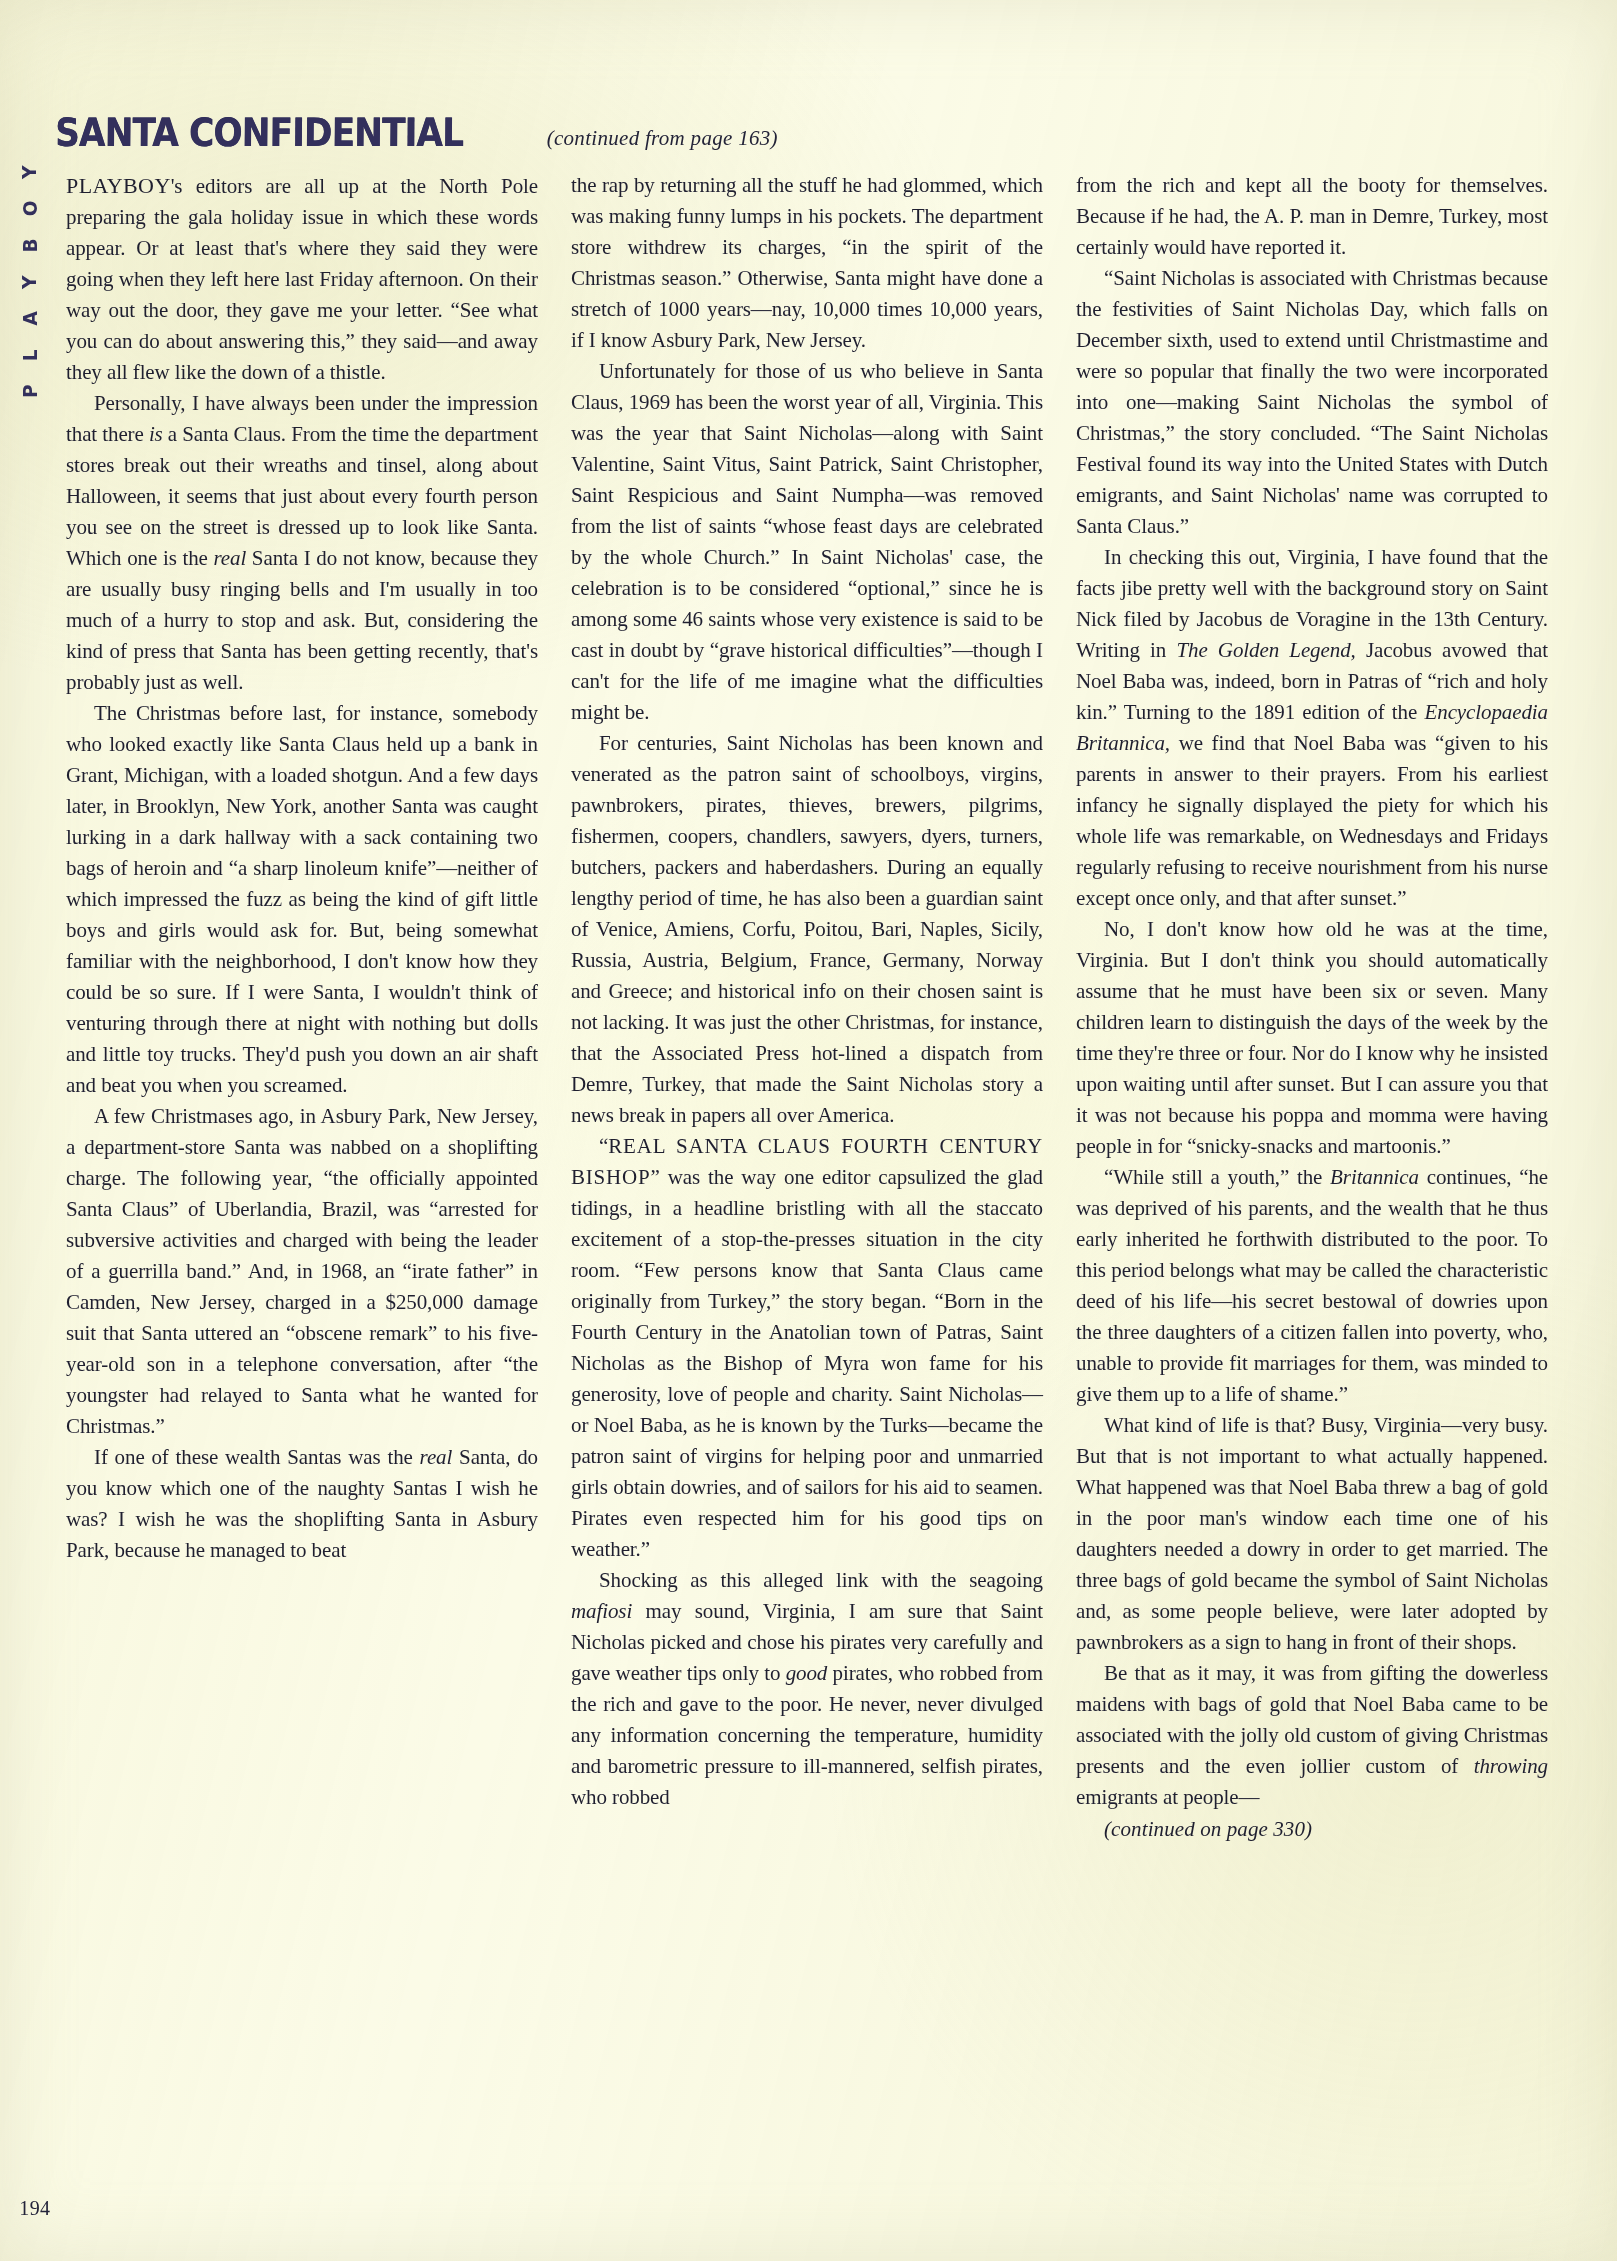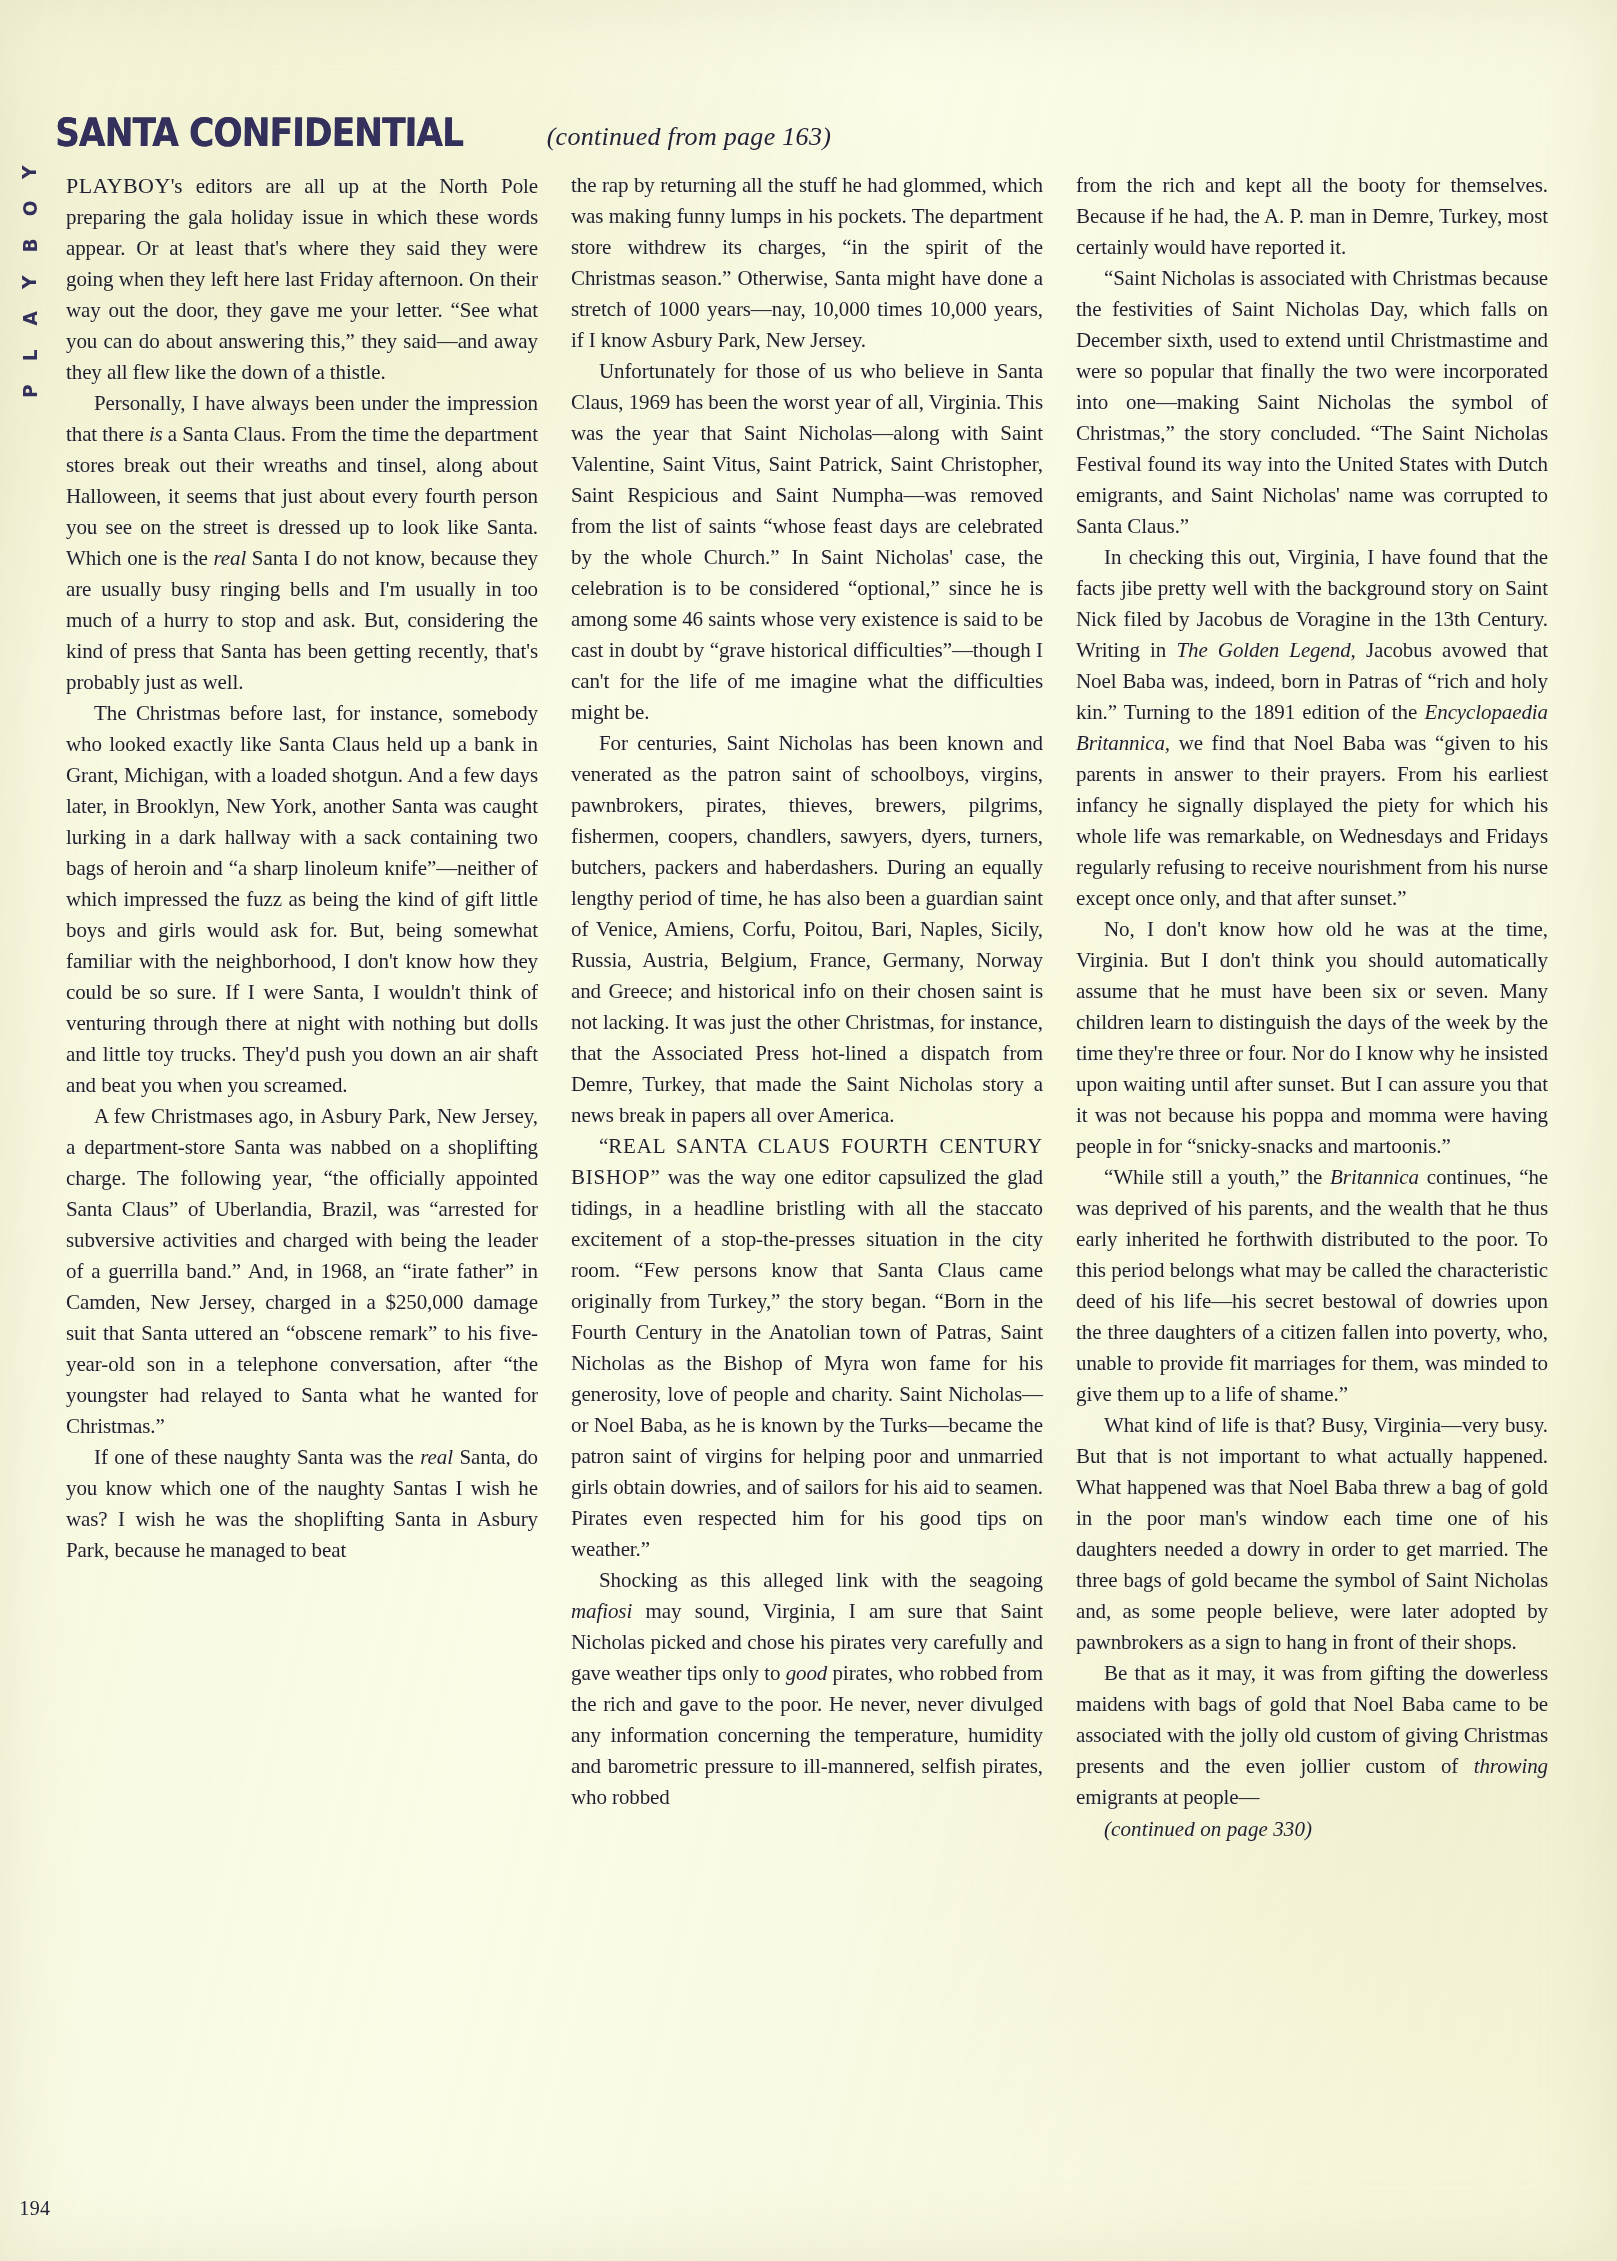--- a/index.html
+++ b/index.html
@@ -80,21 +80,21 @@
     font-size: 39px;
     letter-spacing: -1px;
     color: #33305c;
     transform: scaleX(0.88) skewX(-0.5deg);
     transform-origin: left center;
     white-space: nowrap;
     text-shadow: 0.4px 0 0 #33305c;
   }
   .continued-from {
     font-style: italic;
-    font-size: 26px;
+    font-size: 21px;
     letter-spacing: 0.3px;
     color: #232338;
     white-space: nowrap;
     position: relative;
     top: -1.4px;
   }
 
   
   .columns {
     position: absolute;
@@ -177,21 +177,21 @@
   <div class="article-title">SANTA CONFIDENTIAL</div>
   <div class="continued-from">(continued from page 163)</div>
 </div>
 
 <div class="columns">
     <div class="column">
       <p class="noindent"><span class="sc">PLAYBOY</span><span>'s editors are all up at the North Pole preparing the gala holiday issue in which these words appear. Or at least that's where they said they were going when they left here last Friday afternoon. On their way out the door, they gave me your letter. “See what you can do about answering this,” they said—and away they all flew like the down of a thistle.</span></p>
       <p class="indent"><span>Personally, I have always been under the impression that there </span><i>is</i><span> a Santa Claus. From the time the department stores break out their wreaths and tinsel, along about Halloween, it seems that just about every fourth person you see on the street is dressed up to look like Santa. Which one is the </span><i>real</i><span> Santa I do not know, because they are usually busy ringing bells and I'm usually in too much of a hurry to stop and ask. But, considering the kind of press that Santa has been getting recently, that's probably just as well.</span></p>
       <p class="indent"><span>The Christmas before last, for instance, somebody who looked exactly like Santa Claus held up a bank in Grant, Michigan, with a loaded shotgun. And a few days later, in Brooklyn, New York, another Santa was caught lurking in a dark hallway with a sack containing two bags of heroin and “a sharp linoleum knife”—neither of which impressed the fuzz as being the kind of gift little boys and girls would ask for. But, being somewhat familiar with the neighborhood, I don't know how they could be so sure. If I were Santa, I wouldn't think of venturing through there at night with nothing but dolls and little toy trucks. They'd push you down an air shaft and beat you when you screamed.</span></p>
       <p class="indent"><span>A few Christmases ago, in Asbury Park, New Jersey, a department-store Santa was nabbed on a shoplifting charge. The following year, “the officially appointed Santa Claus” of Uberlandia, Brazil, was “arrested for subversive activities and charged with being the leader of a guerrilla band.” And, in 1968, an “irate father” in Camden, New Jersey, charged in a $250,000 damage suit that Santa uttered an “obscene remark” to his five-year-old son in a telephone conversation, after “the youngster had relayed to Santa what he wanted for Christmas.”</span></p>
-      <p class="indent"><span>If one of these naughty Santa was the </span><i>real</i><span> Santa, do you know which one of the naughty Santas I wish he was? I wish he was the shoplifting Santa in Asbury Park, because he managed to beat</span></p>
+      <p class="indent"><span>If one of these wealth Santas was the </span><i>real</i><span> Santa, do you know which one of the naughty Santas I wish he was? I wish he was the shoplifting Santa in Asbury Park, because he managed to beat</span></p>
     </div>
     <div class="column">
       <p class="noindent"><span>the rap by returning all the stuff he had glommed, which was making funny lumps in his pockets. The department store withdrew its charges, “in the spirit of the Christmas season.” Otherwise, Santa might have done a stretch of 1000 years—nay, 10,000 times 10,000 years, if I know Asbury Park, New Jersey.</span></p>
       <p class="indent"><span>Unfortunately for those of us who believe in Santa Claus, 1969 has been the worst year of all, Virginia. This was the year that Saint Nicholas—along with Saint Valentine, Saint Vitus, Saint Patrick, Saint Christopher, Saint Respicious and Saint Numpha—was removed from the list of saints “whose feast days are celebrated by the whole Church.” In Saint Nicholas' case, the celebration is to be considered “optional,” since he is among some 46 saints whose very existence is said to be cast in doubt by “grave historical difficulties”—though I can't for the life of me imagine what the difficulties might be.</span></p>
       <p class="indent"><span>For centuries, Saint Nicholas has been known and venerated as the patron saint of schoolboys, virgins, pawnbrokers, pirates, thieves, brewers, pilgrims, fishermen, coopers, chandlers, sawyers, dyers, turners, butchers, packers and haberdashers. During an equally lengthy period of time, he has also been a guardian saint of Venice, Amiens, Corfu, Poitou, Bari, Naples, Sicily, Russia, Austria, Belgium, France, Germany, Norway and Greece; and historical info on their chosen saint is not lacking. It was just the other Christmas, for instance, that the Associated Press hot-lined a dispatch from Demre, Turkey, that made the Saint Nicholas story a news break in papers all over America.</span></p>
       <p class="indent"><span>“</span><span class="sc-head">REAL SANTA CLAUS FOURTH CENTURY BISHOP</span><span>” was the way one editor capsulized the glad tidings, in a headline bristling with all the staccato excitement of a stop-the-presses situation in the city room. “Few persons know that Santa Claus came originally from Turkey,” the story began. “Born in the Fourth Century in the Anatolian town of Patras, Saint Nicholas as the Bishop of Myra won fame for his generosity, love of people and charity. Saint Nicholas—or Noel Baba, as he is known by the Turks—became the patron saint of virgins for helping poor and unmarried girls obtain dowries, and of sailors for his aid to seamen. Pirates even respected him for his good tips on weather.”</span></p>
       <p class="indent"><span>Shocking as this alleged link with the seagoing </span><i>mafiosi</i><span> may sound, Virginia, I am sure that Saint Nicholas picked and chose his pirates very carefully and gave weather tips only to </span><i>good</i><span> pirates, who robbed from the rich and gave to the poor. He never, never divulged any information concerning the temperature, humidity and barometric pressure to ill-mannered, selfish pirates, who robbed</span></p>
     </div>
     <div class="column">
       <p class="noindent"><span>from the rich and kept all the booty for themselves. Because if he had, the A. P. man in Demre, Turkey, most certainly would have reported it.</span></p>

